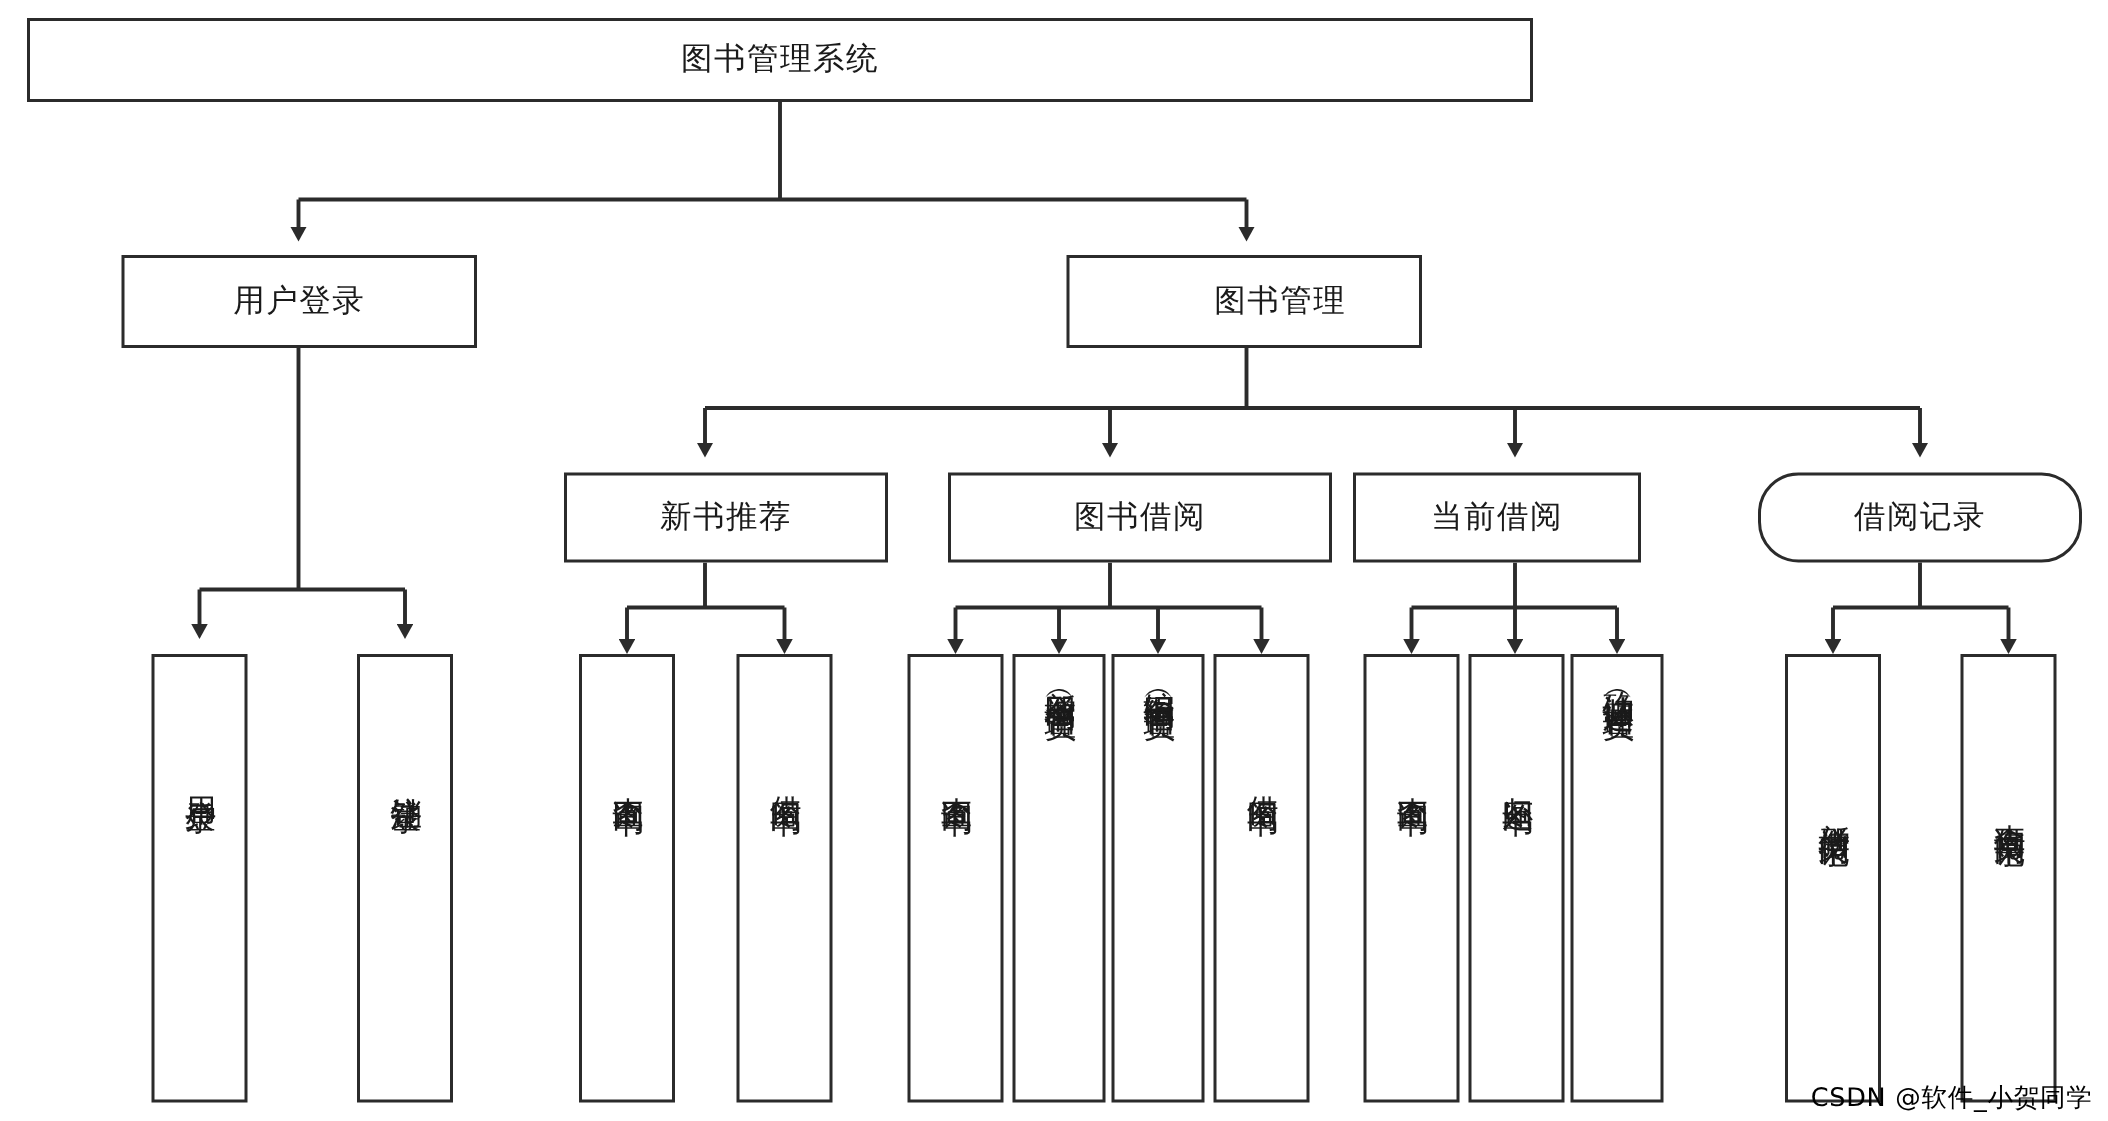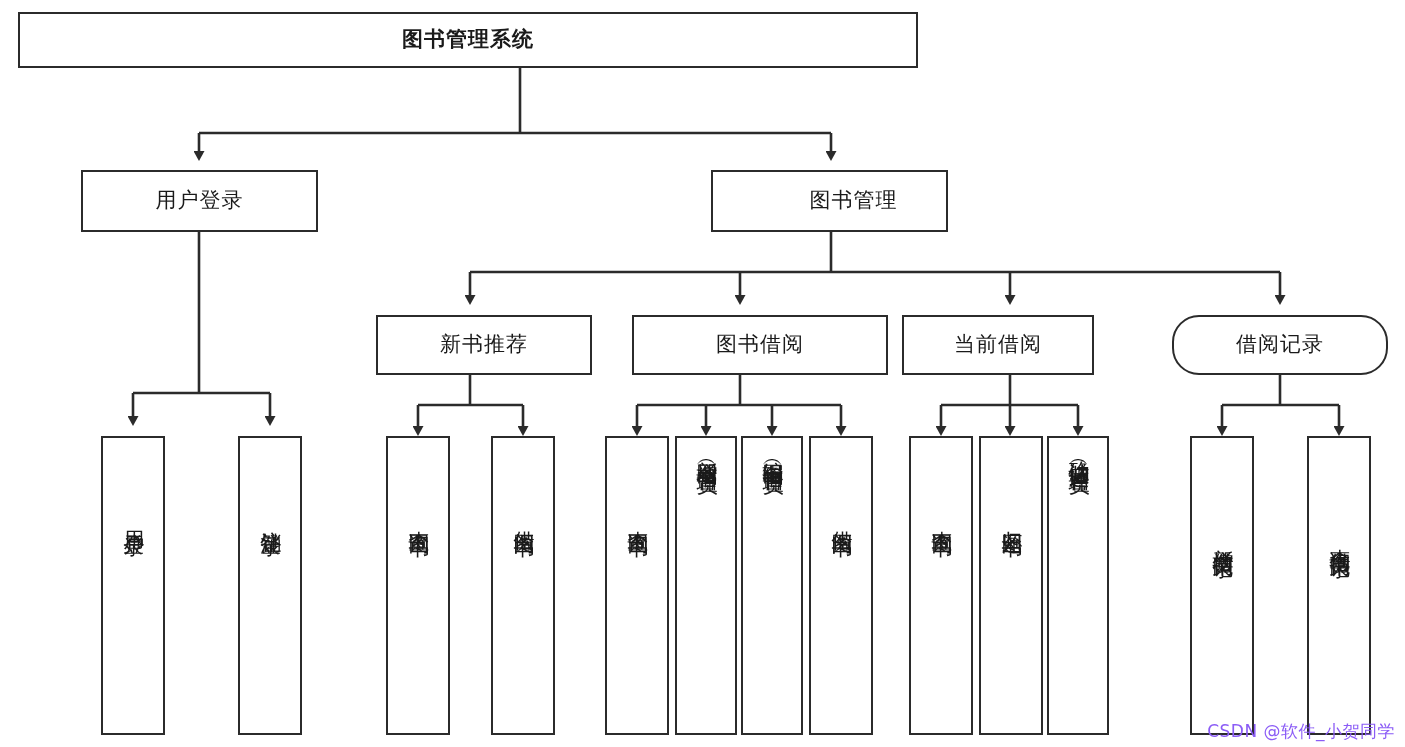--- a/index.html
+++ b/index.html
@@ -59,21 +59,21 @@
     margin-top: 70px;
   }
   .node.vertical.mid2 .vlabel {
     margin-top: 88px;
   }
   .watermark {
     position: absolute;
     right: 10px;
     bottom: 4px;
     font-size: 17px;
-    color: #8b5cf6;
+    color: #000000;
     letter-spacing: 0.5px;
     white-space: nowrap;
   }
 </style>
 </head>
 <body>
 
 <div id="canvas">
 
   <svg id="edges" viewBox="0 0 1405 747" xmlns="http://www.w3.org/2000/svg">
@@ -119,21 +119,21 @@
       <path d="M1010,405 L1010,427" marker-end="url(#arrow)"></path>
       <path d="M1078,405 L1078,427" marker-end="url(#arrow)"></path>
 
       <path d="M1280,375 L1280,405"></path>
       <path d="M1222,405 L1339,405"></path>
       <path d="M1222,405 L1222,427" marker-end="url(#arrow)"></path>
       <path d="M1339,405 L1339,427" marker-end="url(#arrow)"></path>
     </g>
   </svg>
 
-  <div class="node horizontal" style="left:18px; top:12px; width:900px; height:56px;font-weight:bold;">
+  <div class="node horizontal" style="left:18px; top:12px; width:1004px; height:56px;">
     <span>图书管理系统</span>
   </div>
 
   <div class="node horizontal" style="left:81px; top:170px; width:237px; height:62px;">
     <span>用户登录</span>
   </div>
   <div class="node horizontal" style="left:711px; top:170px; width:237px; height:62px;padding-left:48px;">
     <span>图书管理</span>
   </div>
 

